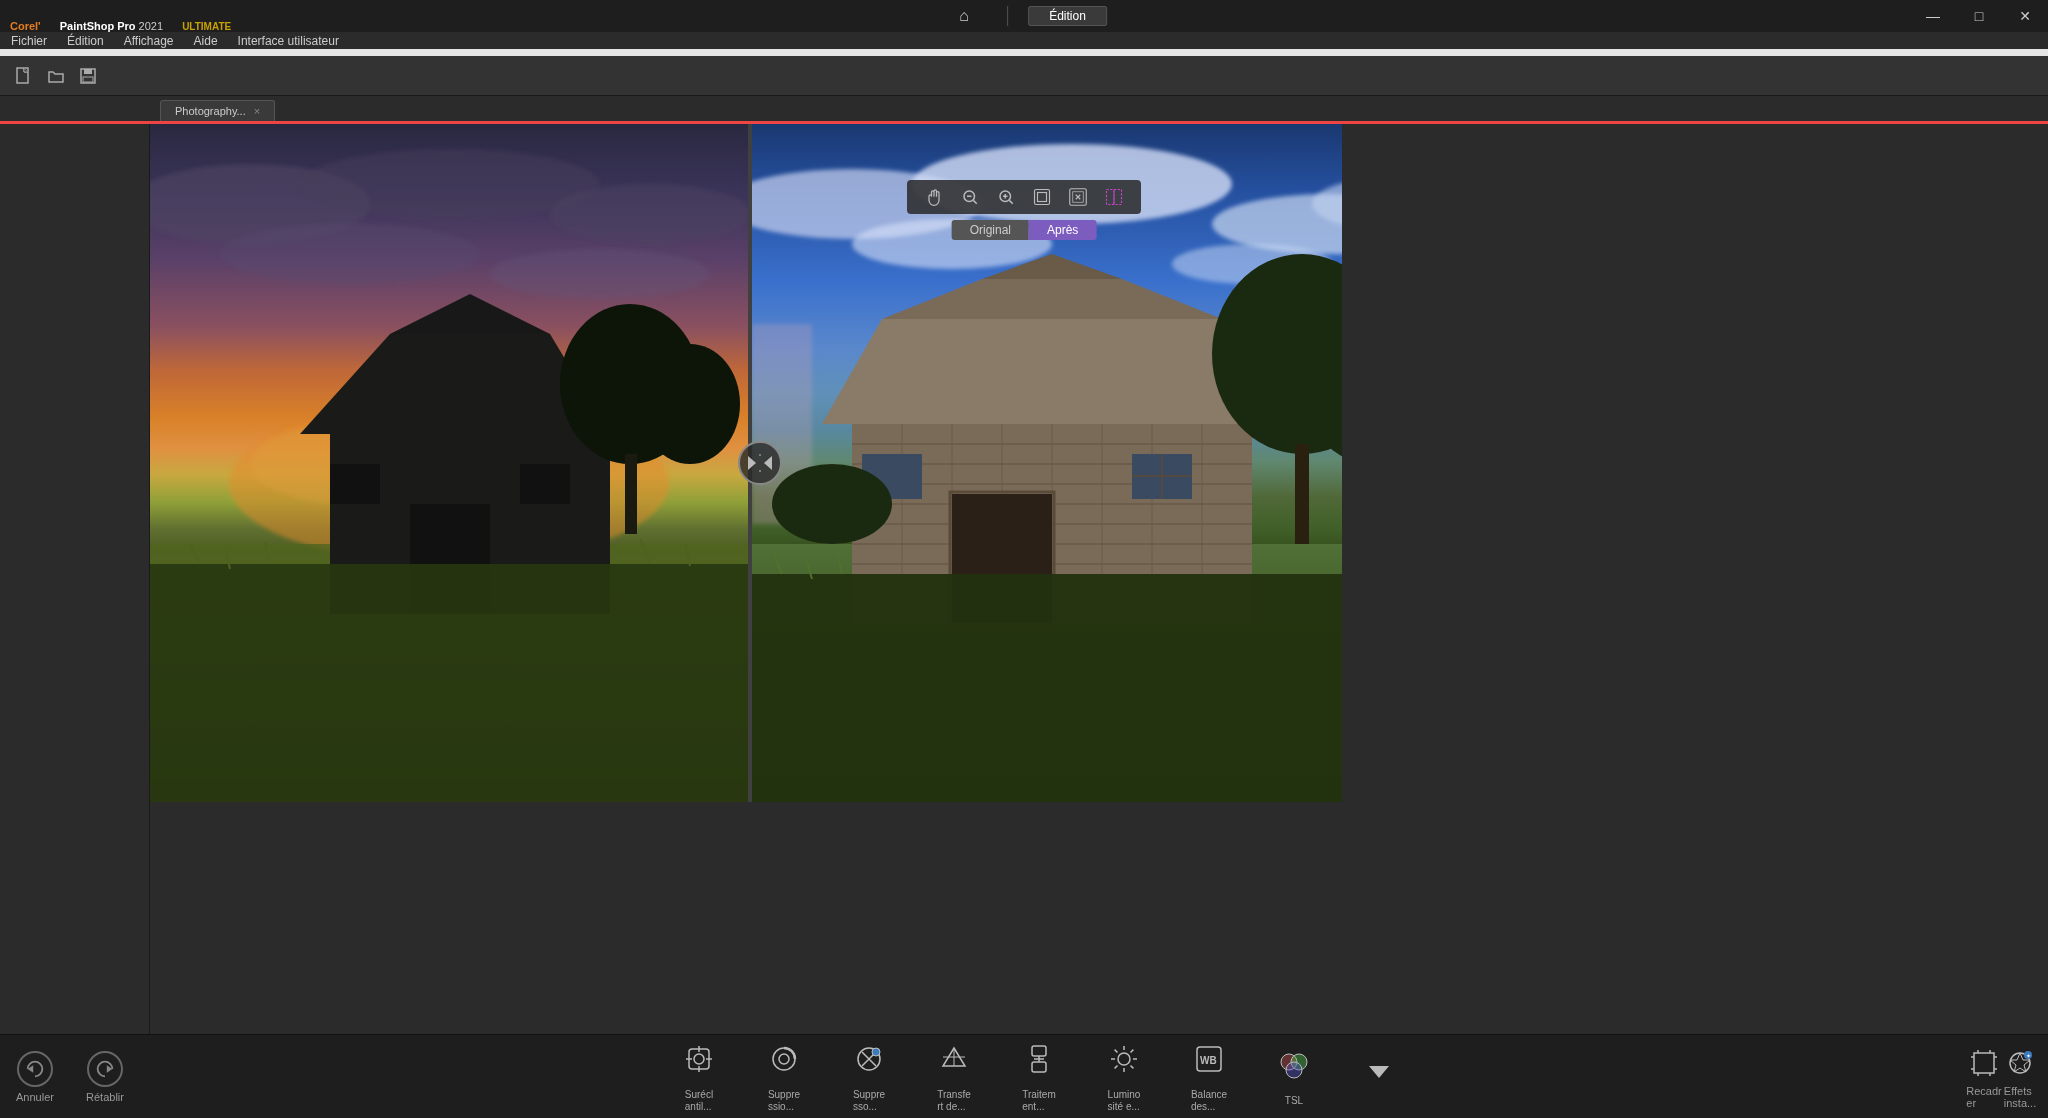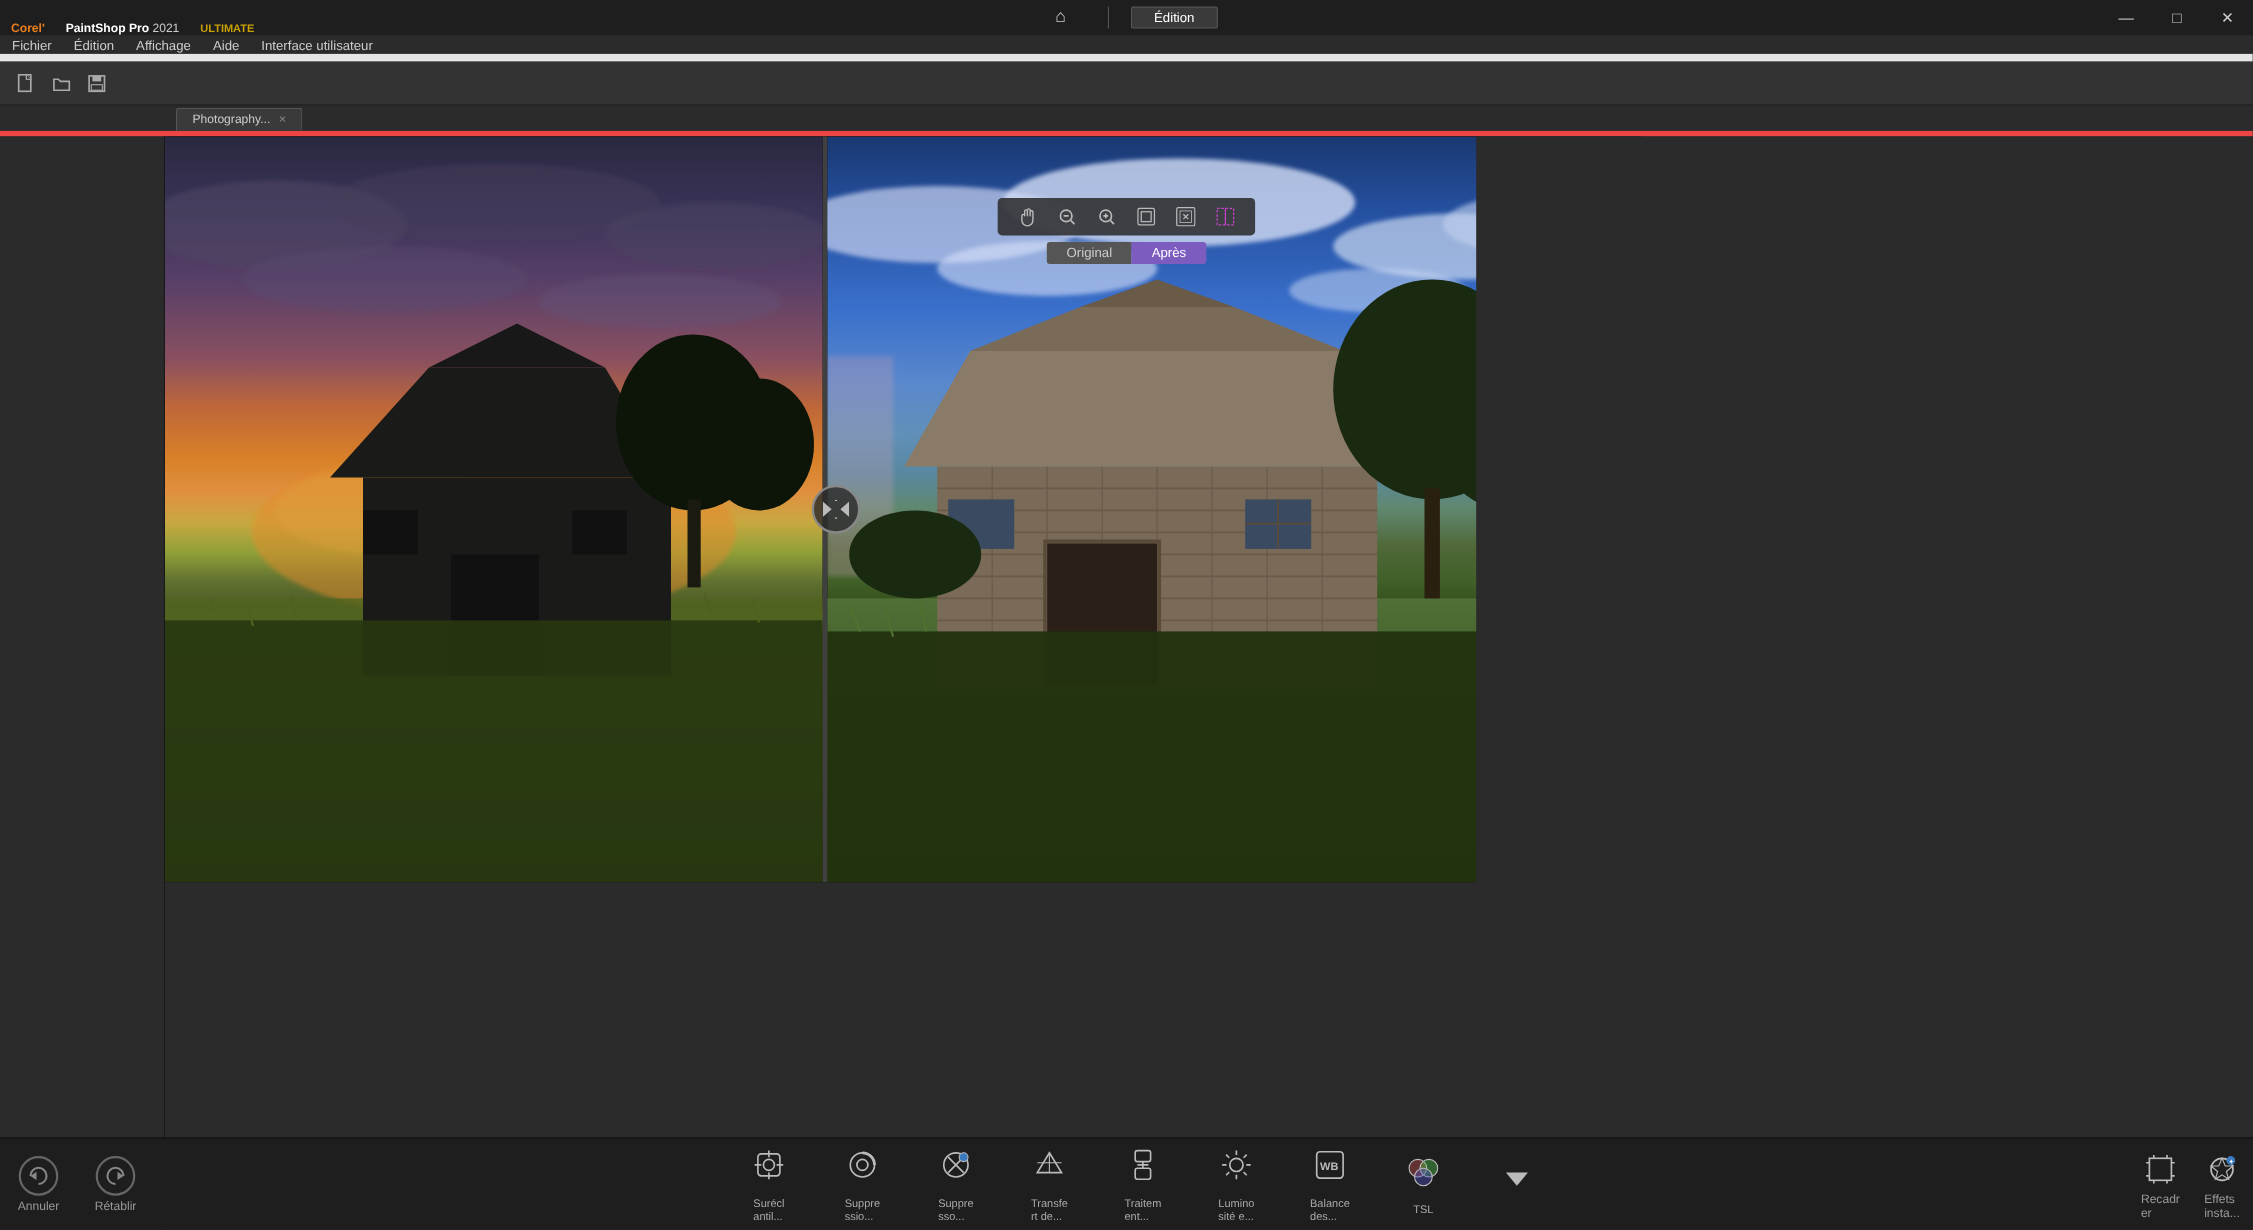--- a/index.html
+++ b/index.html
@@ -131,21 +131,21 @@
       border-radius: 3px;
     }
 
     
     #tab-bar {
       height: 28px;
       background: #2b2b2b;
       display: flex;
       align-items: flex-end;
       padding: 0 0 0 160px;
-      border-bottom: 5px solid #ef4444;
+      border-bottom: 3px solid #ef4444;
     }
     .file-tab {
       background: #3a3a3a;
       color: #ccc;
       padding: 4px 14px;
       font-size: 11px;
       border-radius: 3px 3px 0 0;
       display: flex;
       align-items: center;
       gap: 8px;
@@ -352,21 +352,20 @@
       justify-content: center;
     }
     .bottom-tool .bt-label {
       font-size: 10px;
       color: #aaa;
       line-height: 1.2;
     }
 
     #bottom-right {
       display: flex;
-      gap: 20px;
       align-items: center;
       width: 120px;
       justify-content: flex-end;
     }
     .bottom-btn-right {
       display: flex;
       flex-direction: column;
       align-items: center;
       gap: 4px;
       cursor: pointer;

